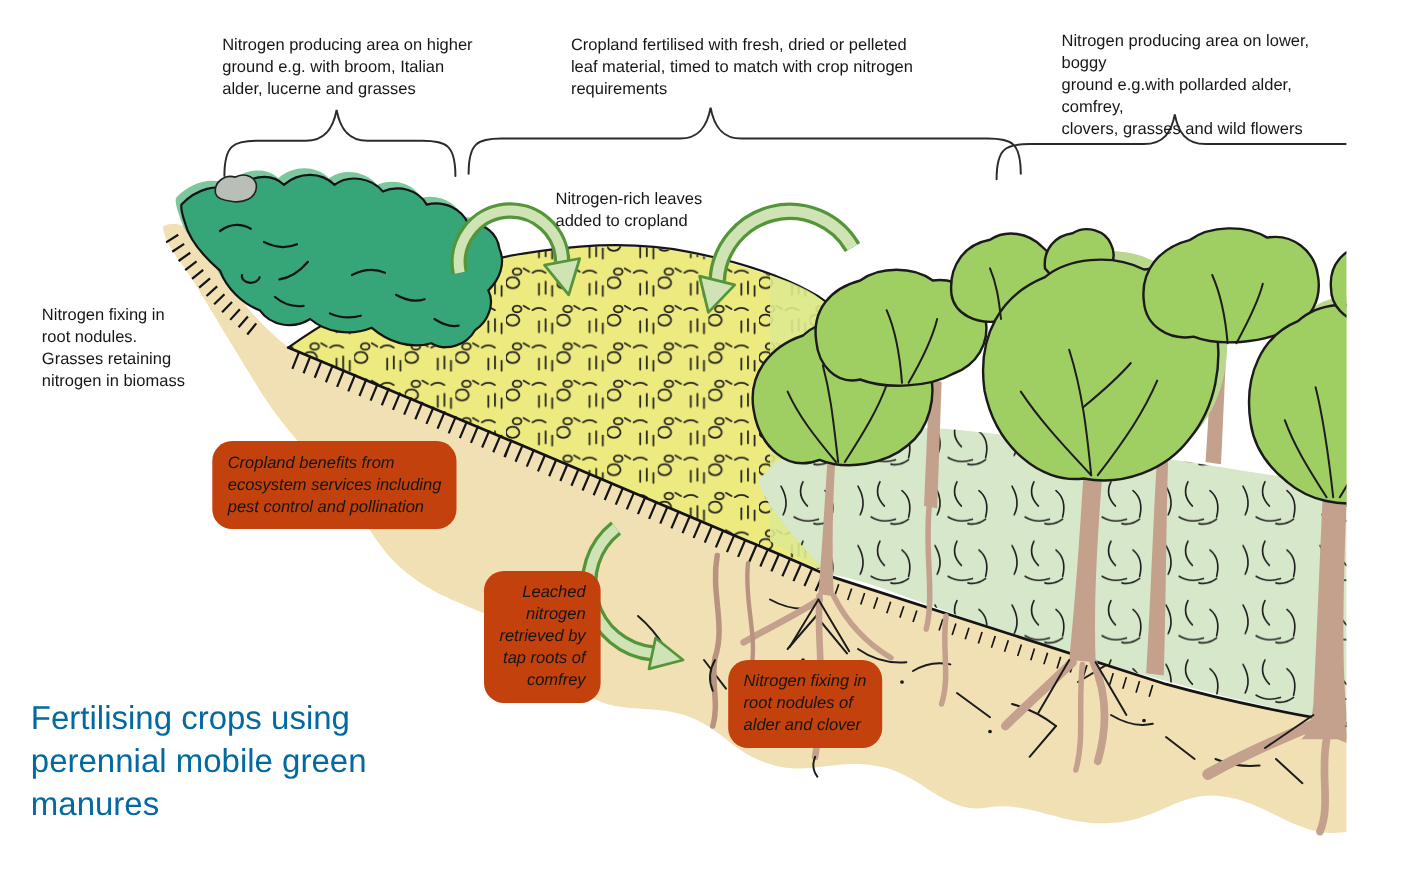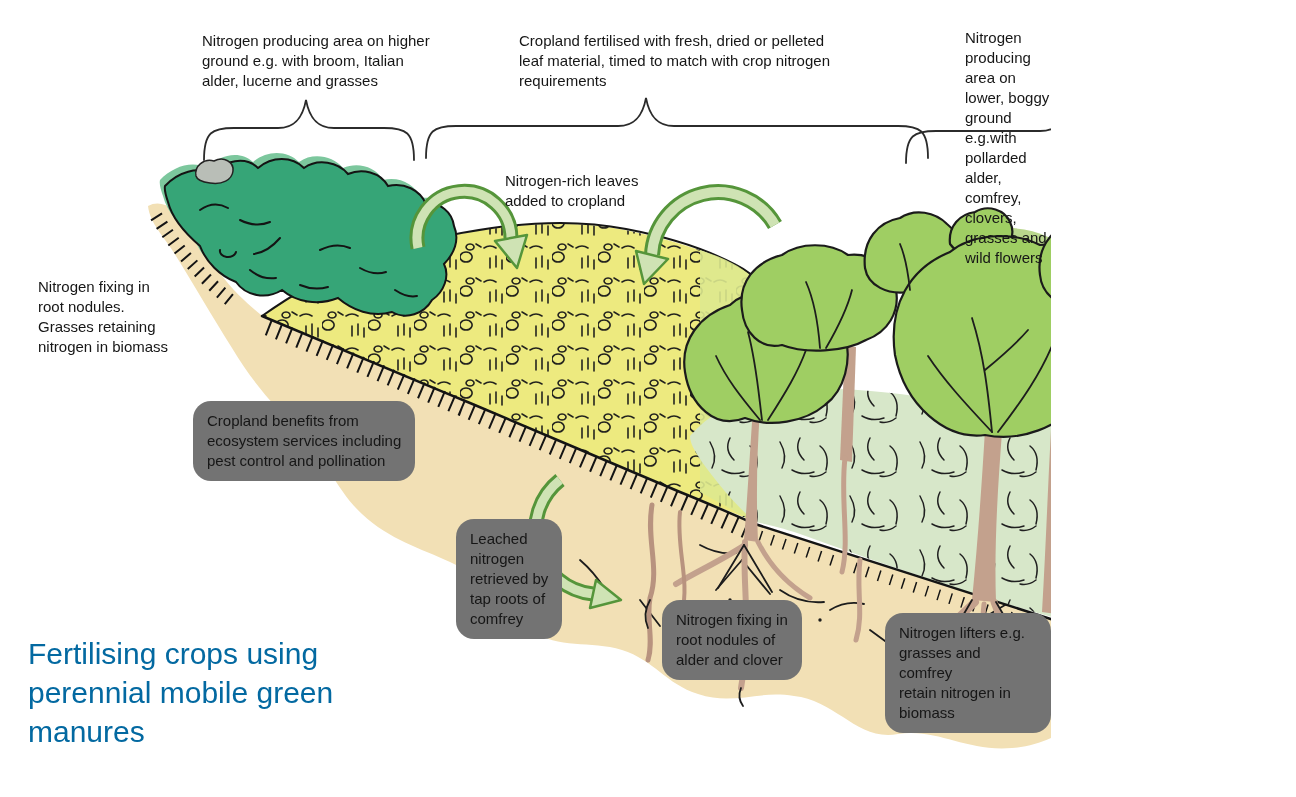--- a/index.html
+++ b/index.html
@@ -1,20 +1,20 @@
 <!DOCTYPE html>
 <html><head>
 <meta charset="utf-8">
 <style>
   html,body{margin:0;padding:0;background:#fff;}
-  .stage{position:relative;width:1051px;height:797px;background:#ffffff;overflow:hidden;
+  .stage{position:relative;width:1224px;height:797px;background:#ffffff;overflow:hidden;
          font-family:"Liberation Sans", sans-serif;color:#161616;}
   .art{position:absolute;left:0;top:0;z-index:1;}
   .lbl{position:absolute;z-index:3;font-size:15px;line-height:20px;white-space:pre-line;color:#161616;}
-  .plate{background:#737373;border-radius:18px;padding:10px 14px;}
+  .plate{background:#c2410c;border-radius:18px;padding:10px 14px;font-style:italic;}
   .title{position:absolute;z-index:3;font-size:30px;line-height:39px;white-space:pre-line;color:#0369a1;}
 </style>
 </head>
 <body>
 
 <div class="stage">
 
 <svg class="art" width="1296" height="797" viewBox="0 0 1296 797">
   <defs>
     <pattern id="cropTex" width="46" height="34" patternUnits="userSpaceOnUse">
@@ -238,29 +238,25 @@
 clovers, grasses and wild flowers</div>
   <div class="lbl" style="left:38px;top:277px;">Nitrogen fixing in
 root nodules.
 Grasses retaining
 nitrogen in biomass</div>
   <div class="lbl" style="left:505px;top:171px;">Nitrogen-rich leaves
 added to cropland</div>
   <div class="lbl plate" style="left:193px;top:401px;">Cropland benefits from
 ecosystem services including
 pest control and pollination</div>
-  <div class="lbl plate" style="left:456px;top:519px;">Leached
+  <div class="lbl plate" style="left:440px;top:519px;text-align:right;">Leached
 nitrogen
 retrieved by
 tap roots of
 comfrey</div>
   <div class="lbl plate" style="left:662px;top:600px;">Nitrogen fixing in
 root nodules of
 alder and clover</div>
-  <div class="lbl plate" style="left:885px;top:613px;">Nitrogen lifters e.g.
-grasses and comfrey
-retain nitrogen in
-biomass</div>
 
   <div class="title" style="left:28px;top:634px;">Fertilising crops using
 perennial mobile green
 manures</div>
 </div>
 
 </body></html>

